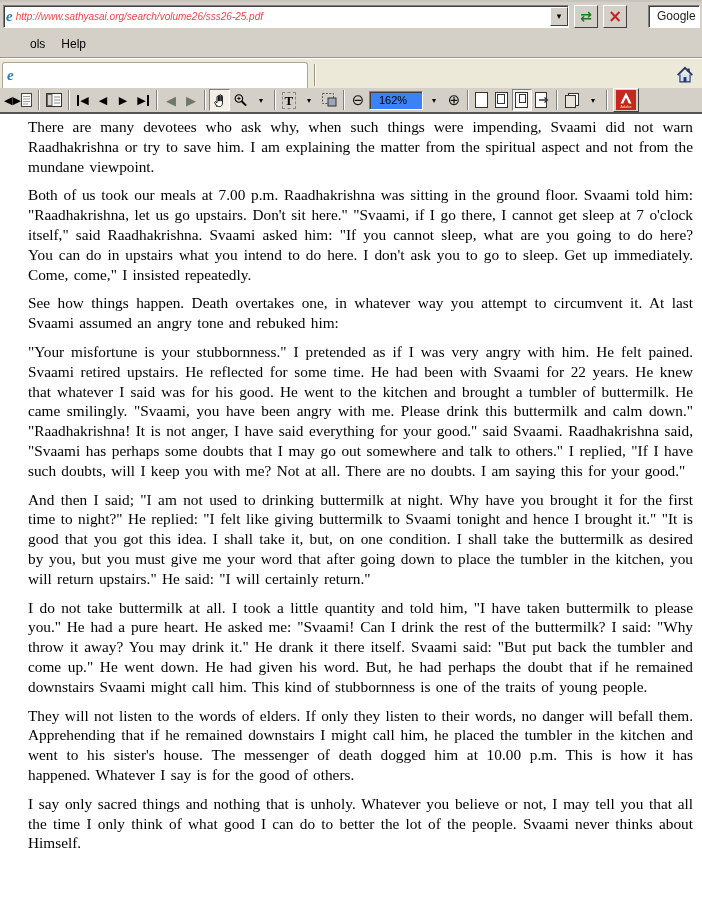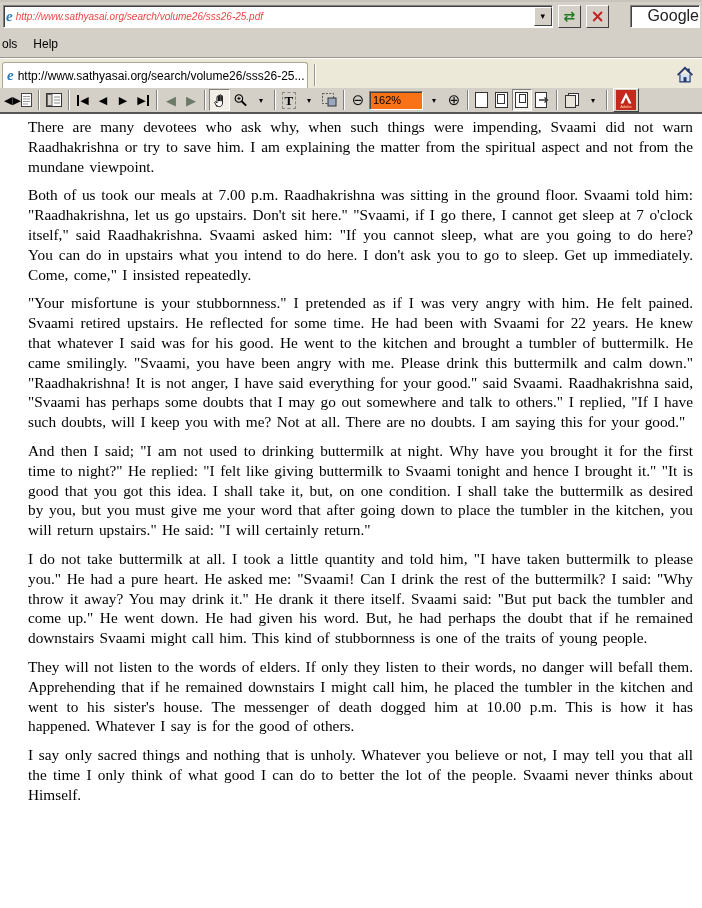--- a/index.html
+++ b/index.html
@@ -17,24 +17,24 @@
                 border:1px solid; border-color:#fff #404040 #404040 #fff;
                 display:flex; align-items:center; justify-content:center;
                 font-size:9px; font-family:"DejaVu Sans", sans-serif; }
   .mini-btn { width:24px; height:23px; margin-left:5px; background:#d4d0c8;
               border:1px solid; border-color:#fff #404040 #404040 #fff;
               display:flex; align-items:center; justify-content:center; }
   .go-glyph { color:#1c7a1c; font-weight:bold; font-size:14px; font-family:"DejaVu Sans", sans-serif; }
   .stop-glyph { color:#c42222; font-weight:bold; font-size:17px; line-height:1;
                 font-family:"DejaVu Sans", sans-serif; }
   .google-field { flex:1; height:23px; margin-left:21px; display:flex; align-items:center;
-                  font-size:16px; color:#222; padding-left:16px; }
+                  font-size:12px; color:#222; padding-left:8px; }
 
   .menu-row { height:28px; background:#d4d0c8; display:flex; align-items:center;
-              border-bottom:1px solid #9a968e; }
+              border-bottom:1px solid #9a968e;padding-left:28px; }
   .menu-item { font-size:12px; color:#000; padding:3px 8px; }
   .menu-item:first-child { padding-left:2px; }
 
   .tab-row { height:30px; background:#ece9d8; border-top:1px solid #fff;
              display:flex; align-items:flex-end; padding:0 4px 0 2px; }
   .tab { width:306px; height:26px; background:#fff; border:1px solid #aca899; border-bottom:none;
          border-radius:3px 3px 0 0; display:flex; align-items:center; padding-left:4px;
          margin-bottom:0px; }
   .tab-label { font-size:12px; color:#000; white-space:nowrap; overflow:hidden; padding-left:4px; }
   .tab-sep { width:2px; height:22px; margin:0 3px 2px 6px;
@@ -49,23 +49,23 @@
          border-left:1px solid #808080; border-right:1px solid #fff; flex:none; }
   .tbtn { height:22px; min-width:20px; padding:0 2px; display:flex; align-items:center;
           justify-content:center; flex:none; background:transparent; border:1px solid transparent; }
   .tbtn.active { background:#f3efe7; border-color:#808080 #fff #fff #808080; }
   .tri { font-family:"DejaVu Sans", sans-serif; font-size:11px; color:#000; line-height:1; }
   .tri-view { font-family:"DejaVu Sans", sans-serif; font-size:13px; color:#6b7a66; line-height:1; }
   .bar-l { border-left:2px solid #000; padding-left:1px; }
   .bar-r { border-right:2px solid #000; padding-right:1px; }
   .caret { font-family:"DejaVu Sans", sans-serif; font-size:8px; color:#000; padding:0 2px; }
   .circ-glyph { font-family:"DejaVu Sans", sans-serif; font-size:15px; color:#111; line-height:1; }
-  .zoom-field { width:54px; height:19px; background:#f97316; border:1px solid;
+  .zoom-field { width:54px; height:19px; background:#3b82f6; border:1px solid;
                 border-color:#808080 #fff #fff #808080; box-shadow:inset 1px 1px 0 #404040;
-                font-size:11px; display:flex; align-items:center; padding-left:3px; margin:0 1px; }
+                font-size:11px; display:flex; align-items:center; padding-left:9px; margin:0 1px; }
   .t-tool { font-family:"Liberation Serif", serif; font-weight:bold; font-size:13px;
             outline:1px dashed #888; outline-offset:1px; line-height:1; padding:0 1px; }
   .adobe-btn { width:26px; height:24px; background:#d4d0c8; border:1px solid;
                border-color:#fff #404040 #404040 #fff; display:flex; align-items:center;
                justify-content:center; margin-left:2px; }
   .adobe-box { width:20px; height:20px; background:#c5281c; display:flex; flex-direction:column;
                align-items:center; justify-content:center; }
   .adobe-label { font-size:4px; color:#ffd9a0; line-height:3px; }
 
   
@@ -100,21 +100,20 @@
 </div>
 
 <div class="menu-row">
   <span class="menu-item">ols</span>
   <span class="menu-item">Help</span>
 </div>
 
 <div class="tab-row">
   <div class="tab">
     <span class="ie-e">e</span>
-    <span class="tab-label">http://www.sathyasai.org/search/volume26/sss26-25...</span>
   </div>
   <span class="tab-sep"></span>
   <span class="home-btn">
     <span>
       <svg width="18" height="17" viewBox="0 0 16 15">
         <path d="M1.5 8 8 1.5 14.5 8" fill="none" stroke="#24356b" stroke-width="1.7"></path>
         <path d="M3.5 7.5v6.5h9V7.5" fill="#cfe0f7" stroke="#24356b" stroke-width="1"></path>
         <rect x="6.7" y="9.8" width="2.6" height="4.2" fill="#24356b"></rect>
         <rect x="10.2" y="2.2" width="2" height="3" fill="#24356b"></rect>
       </svg>
@@ -288,19 +287,20 @@
         </svg>
       <span class="adobe-label">Adobe</span>
     </span>
   </span>
 </div>
 
 <div class="doc-area">
   <div>
       <p class="doc-para">There are many devotees who ask why, when such things were impending, Svaami did not warn Raadhakrishna or try to save him. I am explaining the matter from the spiritual aspect and not from the mundane viewpoint.</p>
       <p class="doc-para">Both of us took our meals at 7.00 p.m. Raadhakrishna was sitting in the ground floor. Svaami told him: "Raadhakrishna, let us go upstairs. Don't sit here." "Svaami, if I go there, I cannot get sleep at 7 o'clock itself," said Raadhakrishna. Svaami asked him: "If you cannot sleep, what are you going to do here? You can do in upstairs what you intend to do here. I don't ask you to go to sleep. Get up immediately. Come, come," I insisted repeatedly.</p>
+      <p class="doc-para">See how things happen. Death overtakes one, in whatever way you attempt to circumvent it. At last Svaami assumed an angry tone and rebuked him:</p>
       <p class="doc-para">"Your misfortune is your stubbornness."  I pretended as if I was very angry with him. He felt pained. Svaami retired upstairs. He reflected for some time. He had been with Svaami for 22 years. He knew that whatever I said was for his good. He went to the kitchen and brought a tumbler of buttermilk. He came smilingly. "Svaami, you have been angry with me. Please drink this buttermilk and calm down." "Raadhakrishna! It is not anger, I have said everything for your good." said Svaami. Raadhakrishna said, "Svaami has perhaps some doubts that I may go out somewhere and talk to others." I replied, "If I have such doubts, will I keep you with me? Not at all. There are no doubts. I am saying this for your good."</p>
       <p class="doc-para">And then I said; "I am not used to drinking buttermilk at night. Why have you brought it for the first time to night?" He replied: "I felt like giving buttermilk to Svaami tonight and hence I brought it." "It is good that you got this idea. I shall take it, but, on one condition. I shall take the buttermilk as desired by you, but you must give me your word that after going down to place the tumbler in the kitchen, you will return upstairs." He said: "I will certainly return."</p>
       <p class="doc-para">I do not take buttermilk at all. I took a little quantity and told him, "I have taken buttermilk to please you." He had a pure heart. He asked me: "Svaami! Can I drink the rest of the buttermilk? I said: "Why throw it away? You may drink it." He drank it there itself. Svaami said: "But put back the tumbler and come up." He went down. He had given his word. But, he had perhaps the doubt that if he remained downstairs Svaami might call him. This kind of stubbornness is one of the traits of young people.</p>
       <p class="doc-para">They will not listen to the words of elders. If only they listen to their words, no danger will befall them. Apprehending that if he remained downstairs I might call him, he placed the tumbler in the kitchen and went to his sister's house. The messenger of death dogged him at 10.00 p.m. This is how it has happened. Whatever I say is for the good of others.</p>
       <p class="doc-para">I say only sacred things and nothing that is unholy. Whatever you believe or not, I may tell you that all the time I only think of what good I can do to better the lot of the people. Svaami never thinks about Himself.</p>
     </div>
 </div>
 
 </body></html>

